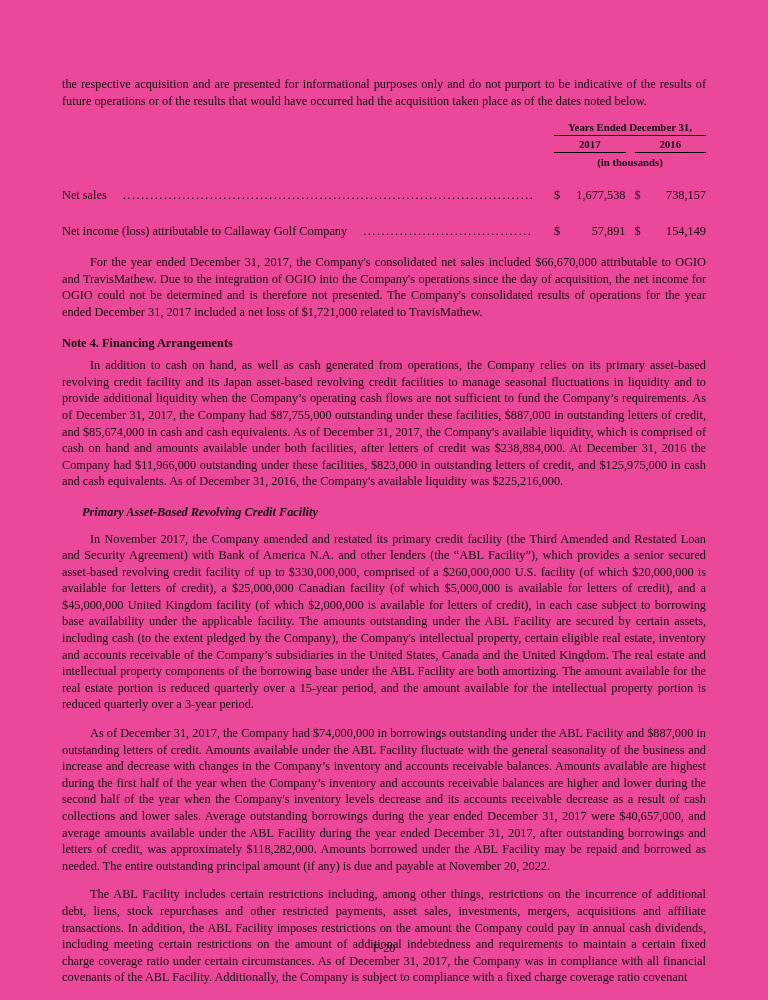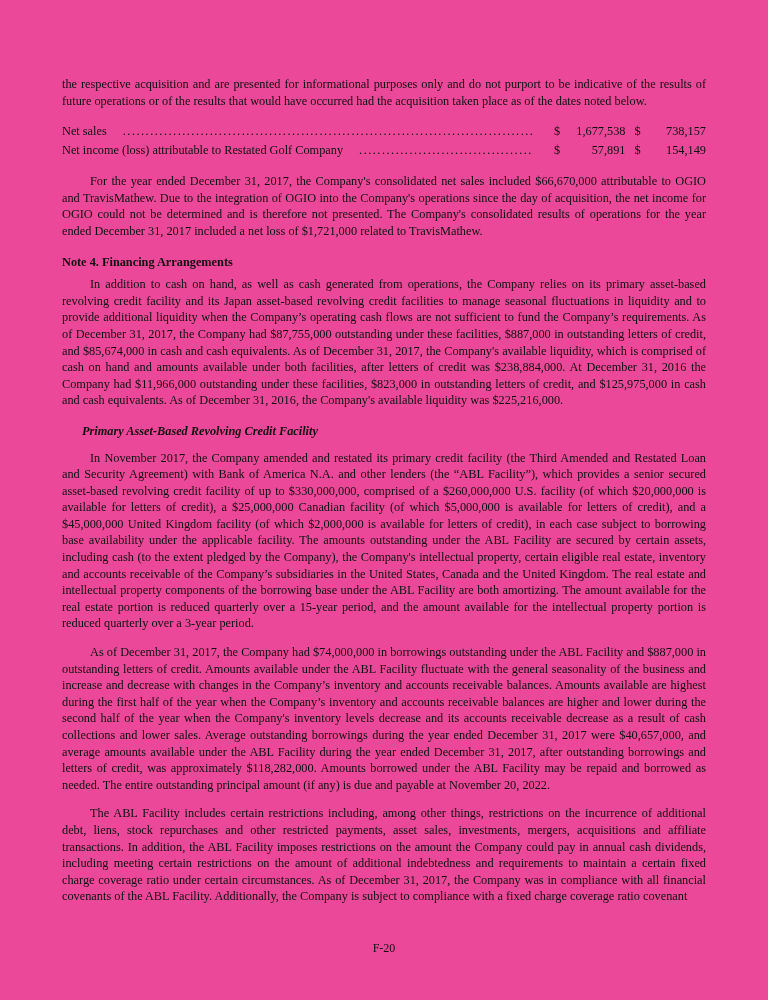--- a/index.html
+++ b/index.html
@@ -69,21 +69,21 @@
     font-size: 10.8px;
     font-weight: bold;
     text-align: center;
     padding-top: 3px;
     white-space: nowrap;
   }
   .t-row {
     display: flex;
     align-items: flex-start;
     line-height: 18px;
-    margin-top: 1px;
+    margin-top: 18px;
     gap: 16px;
   }
   .t-label {
     white-space: nowrap;
   }
   .t-dots {
     flex: 1;
     overflow: hidden;
     white-space: nowrap;
     margin: 0 5px 0 0;
@@ -133,39 +133,47 @@
 </head>
 <body>
 
 <div class="page">
 
   <p class="body-text no-indent">the respective acquisition and are presented for informational purposes only and do not purport to be indicative of the results of future operations or of the results that would have occurred had the acquisition taken place as of the dates noted below.</p>
 
   <div class="fin-table">
     <div class="t-headblock">
       <div class="t-spacer"></div>
+      <div class="t-numarea">
+        <div class="t-group-head">Years Ended December 31,</div>
+        <div class="t-years">
+          <div class="t-year-col">2017</div>
+          <div class="t-year-col">2016</div>
+        </div>
+        <div class="t-units">(in thousands)</div>
+      </div>
     </div>
 
     <div class="t-row">
       <span class="t-label">Net sales</span>
       <span class="t-dots"></span>
       <span class="t-cells">
         <span class="t-cell">
           <span>$</span>
           <span>1,677,538</span>
         </span>
         <span class="t-cell">
           <span>$</span>
           <span>738,157</span>
         </span>
       </span>
     </div>
 
     <div class="t-row">
-      <span class="t-label">Net income (loss) attributable to Restated Golf Company</span>
+      <span class="t-label">Net income (loss) attributable to Callaway Golf Company</span>
       <span class="t-dots"></span>
       <span class="t-cells">
         <span class="t-cell">
           <span>$</span>
           <span>57,891</span>
         </span>
         <span class="t-cell">
           <span>$</span>
           <span>154,149</span>
         </span>

